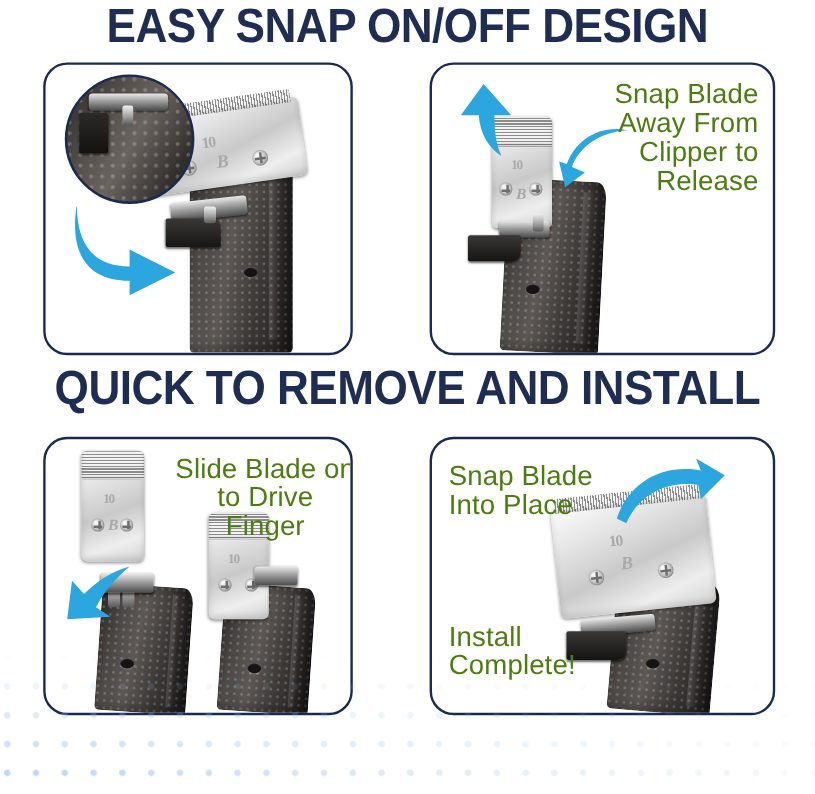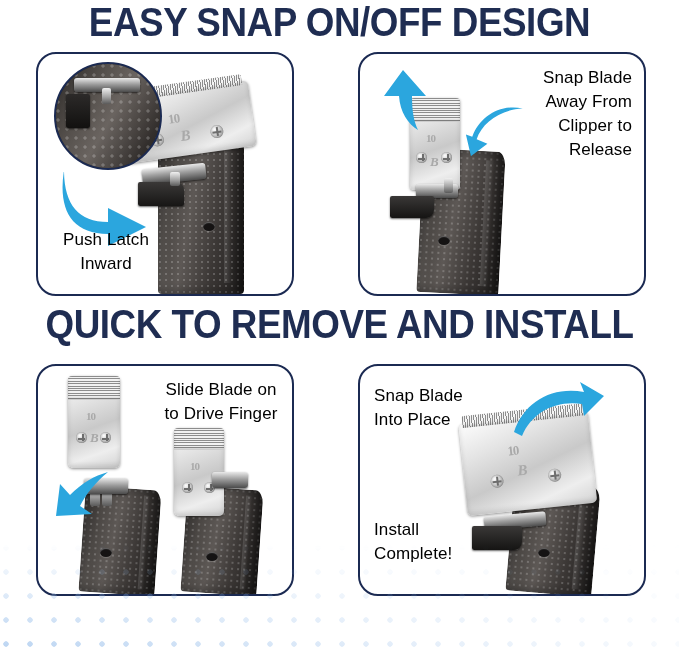--- a/index.html
+++ b/index.html
@@ -50,22 +50,22 @@
     background:#ffffff;
     overflow:hidden;
   }
   #panel-1{left:36px;  top:52px;  width:254px; height:240px;}
   #panel-2{left:358px; top:52px;  width:284px; height:240px;}
   #panel-3{left:36px;  top:364px; width:254px; height:228px;}
   #panel-4{left:358px; top:364px; width:284px; height:228px;}
 
   .caption{
     position:absolute;
-    color:#000000;
-    font-size:17px;
+    color:#4d7c0f;
+    font-size:23px;
     line-height:24px;
     white-space:pre-line;
     letter-spacing:.1px;
   }
   .cap-right{text-align:right;}
   .cap-center{text-align:center;}
 
   
   .clipper{position:absolute;}
   .body{
@@ -166,22 +166,20 @@
     <div class="zoombody"></div>
     <div class="latch" style="left:18px;top:14px;width:66px;height:14px;"></div>
     <div class="latch" style="left:10px;top:30px;width:24px;height:34px;border-radius:2px;background:linear-gradient(180deg,#2c2a29,#121110);"></div>
     <div class="drivefinger" style="left:46px;top:24px;width:9px;height:16px;"></div>
   </div>
 
   <svg class="arrow" style="left:18px;top:118px;" width="96" height="74" viewBox="0 0 96 74">
     <path d="M8 6 C8 40 22 58 52 58 L52 44 L90 63 L52 82 L52 70 C14 70 2 44 8 6 Z" fill="#2ba6de" transform="translate(0,-8)"></path>
   </svg>
 
-  <div class="caption cap-center" style="left:8px;top:174px;width:120px;">Push Latch
-Inward</div>
 </div>
 
 <div class="panel" id="panel-2">
 
   <div class="clipper">
     <div class="body" style="left:60px;top:96px;width:82px;height:144px;transform:rotate(3deg);"></div>
     <div class="hole" style="left:78px;top:182px;"></div>
 
     <div class="blade" style="left:50px;top:44px;width:50px;height:92px;border-radius:4px;">
       <div class="teeth" style="left:0px;top:0px;width:50px;height:24px;background:repeating-linear-gradient(to bottom,#8d8d8d 0 1px,#f2f2f2 1px 2.4px);border-radius:4px 4px 0 0;"></div>

